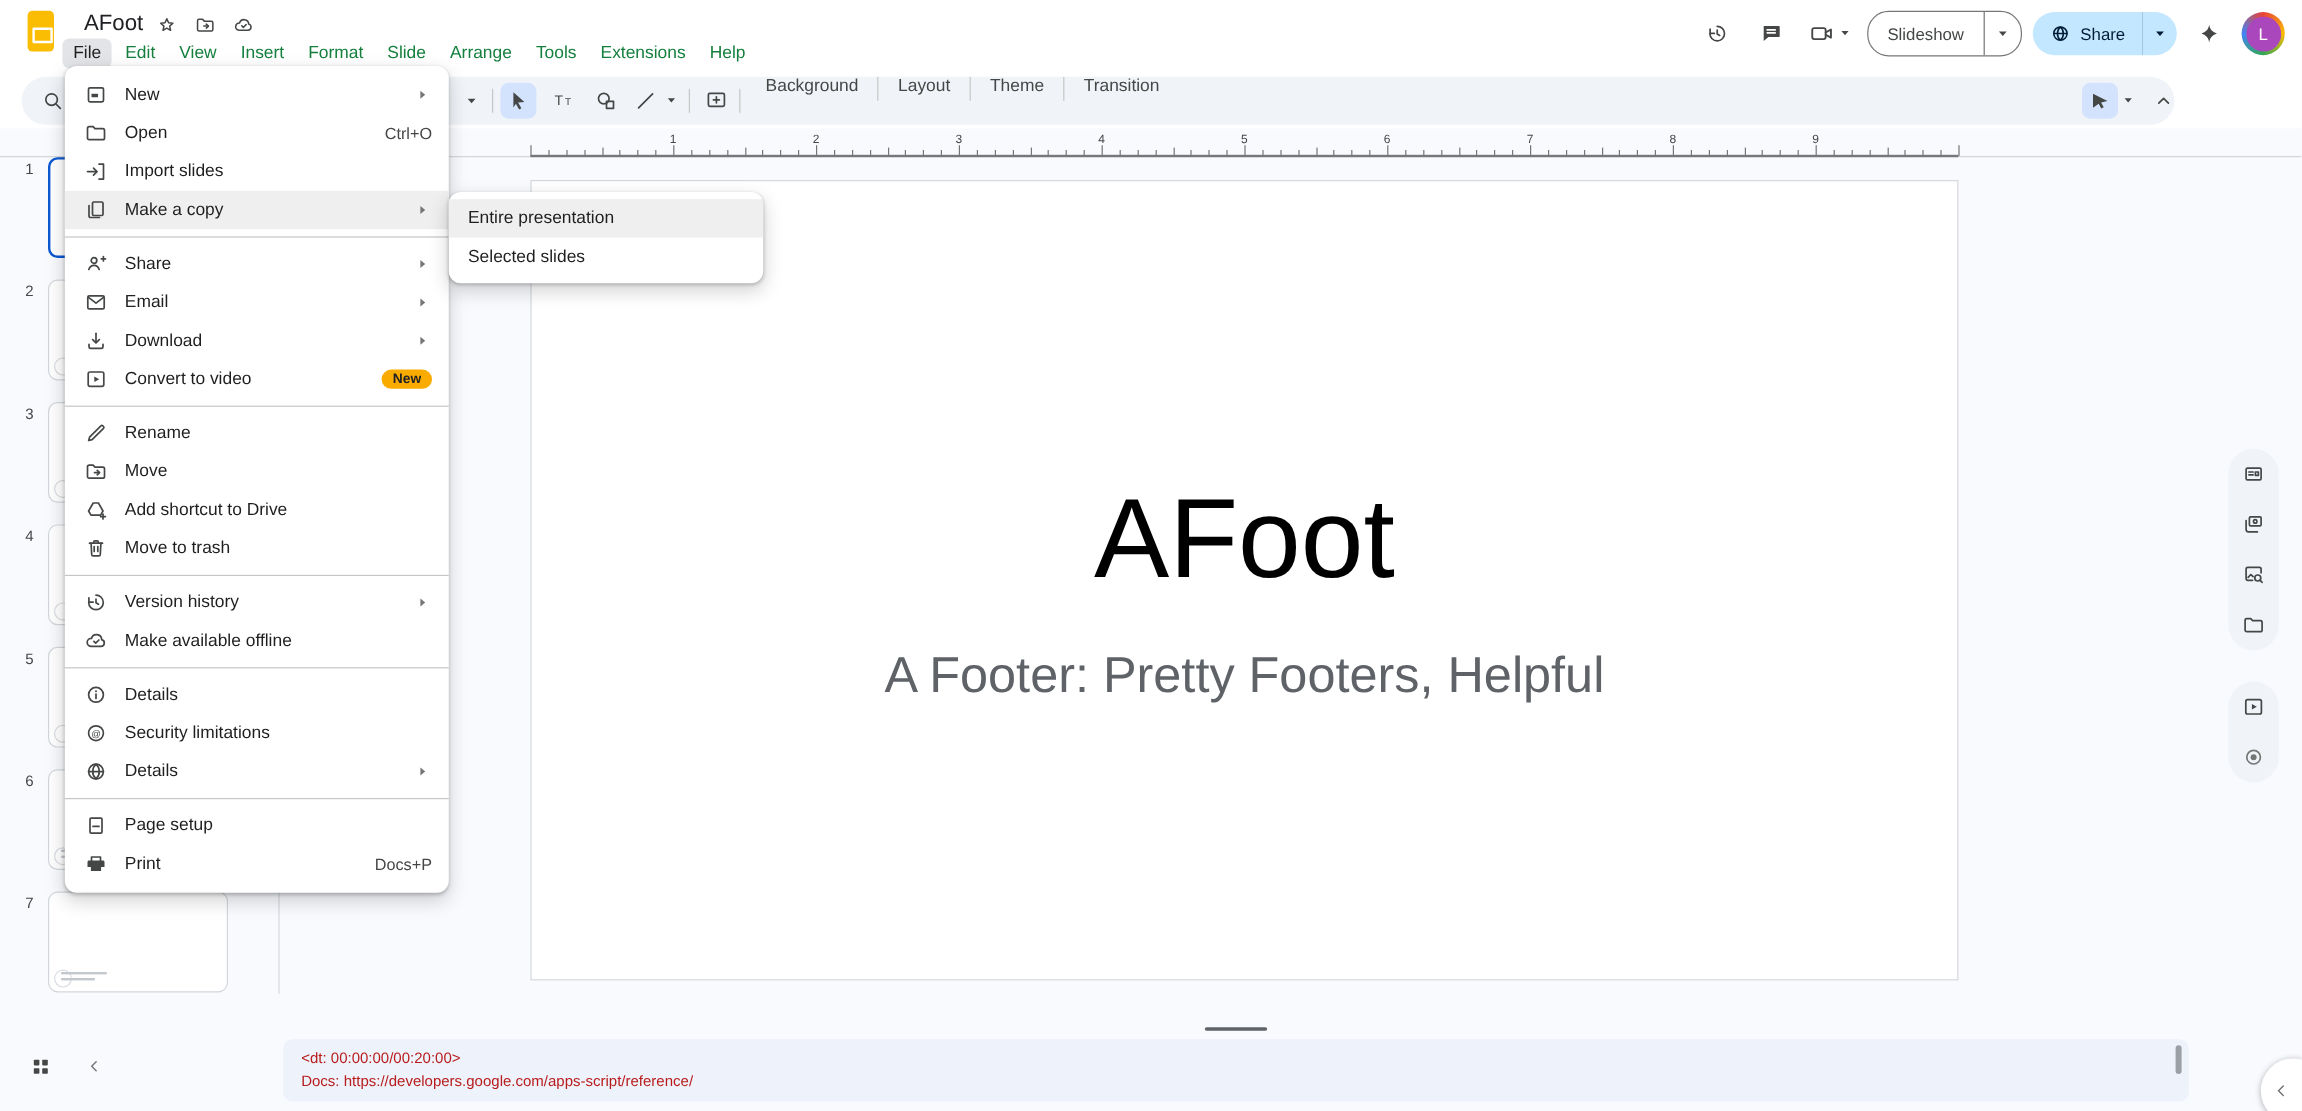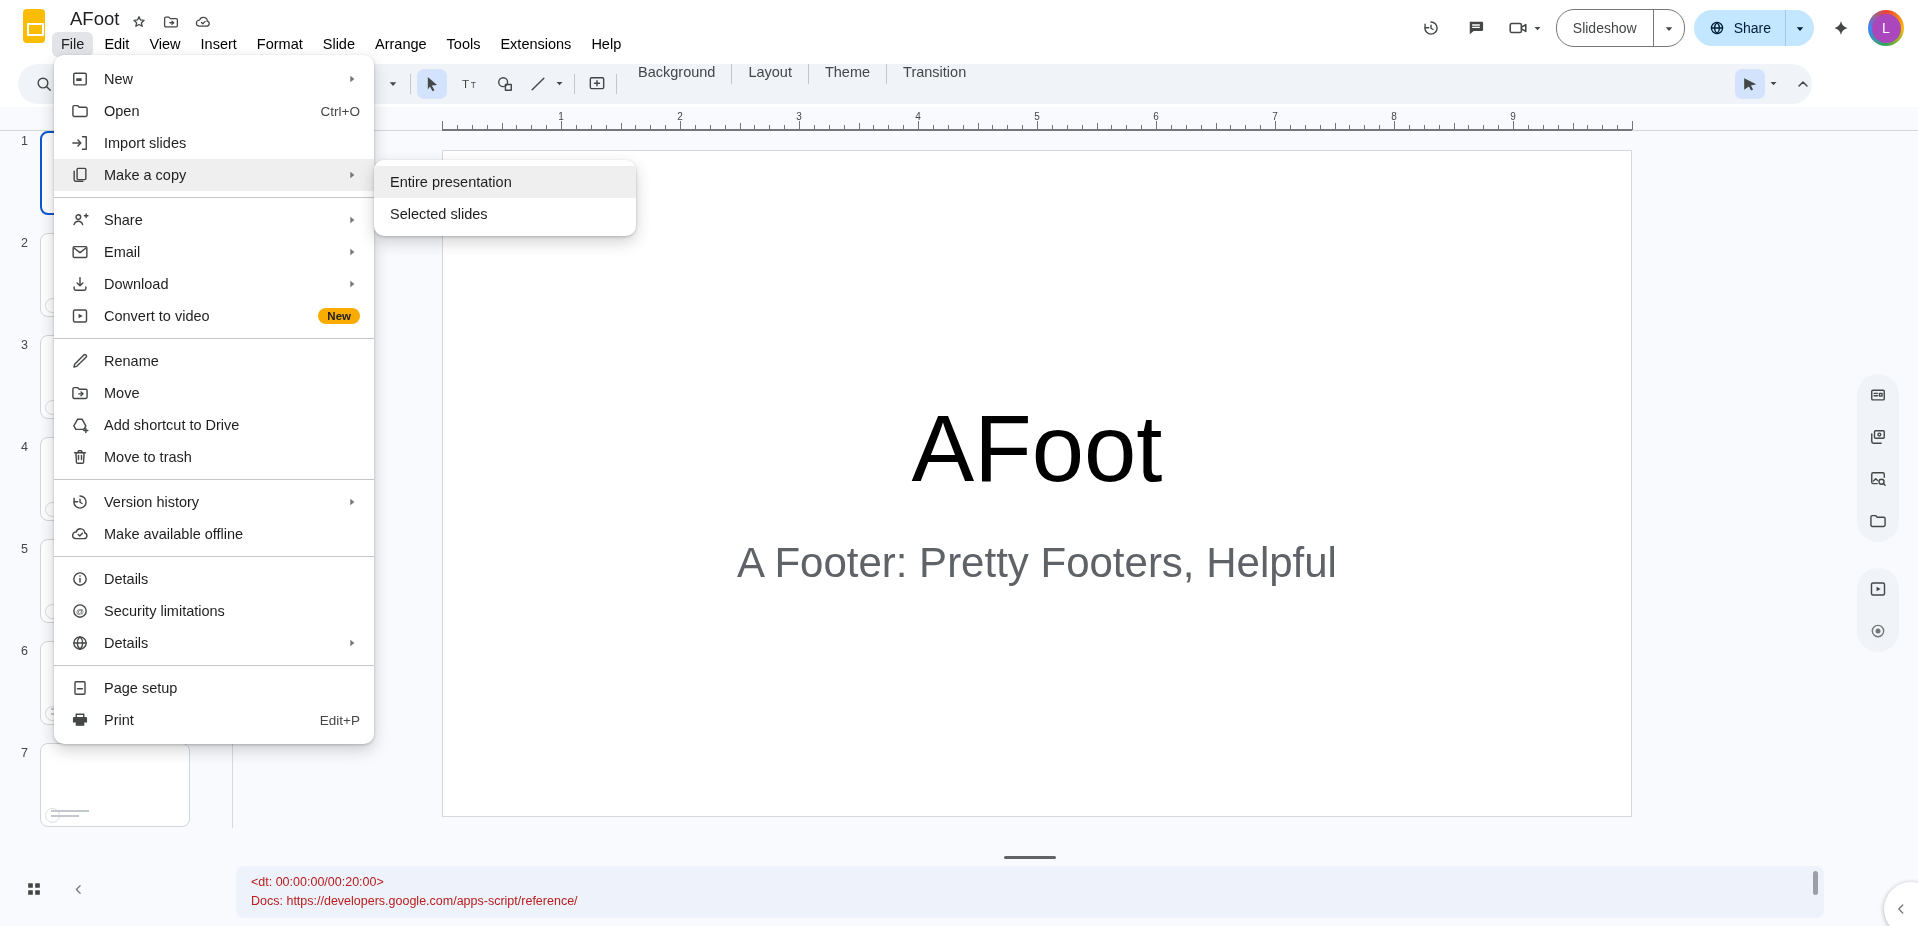--- a/index.html
+++ b/index.html
@@ -15,21 +15,21 @@
   .ic.gray .f{fill:#747775;stroke:none}
   .ic.dkblue *{stroke:#001d35}
   .ic.dkblue .f{fill:#001d35;stroke:none}
   
   #titlebar{position:absolute;left:0;top:0;width:1918px;height:107px;background:#fff}
   #logo{position:absolute;left:23px;top:9px;width:22px;height:34px;background:#fbbc04;border-radius:4px}
   #logo .slide-rect{position:absolute;left:4px;top:14px;width:13px;height:9px;border:2.5px solid #fff;border-radius:1px}
   #doc-title{position:absolute;left:70px;top:8px;font-size:18.5px;color:#202124}
   .tb-mini{position:absolute;top:12px}
   #menubar{position:absolute;left:52px;top:32px;display:flex;gap:2px;align-items:center}
-  .mb-item{font-size:14.5px;color:#000000;padding:3px 9px;border-radius:6px;line-height:19px}
+  .mb-item{font-size:14.5px;color:#15803d;padding:3px 9px;border-radius:6px;line-height:19px}
   .mb-item.active{background:#e2e4e7;color:#1f1f1f}
   
   #topright{position:absolute;right:14px;top:7px;height:42px;display:flex;align-items:center;gap:9px}
   .icbtn{width:36px;height:36px;display:flex;align-items:center;justify-content:center;border-radius:50%}
   .camgrp{display:flex;align-items:center;gap:3px;padding:0 4px}
   .splitbtn{height:36px;display:flex;align-items:center;border:1px solid #747775;border-radius:18px;background:#fff}
   .splitbtn .seg1{padding:0 16px;font-size:14px;color:#444746;height:100%;display:flex;align-items:center}
   .splitbtn .seg2{width:30px;height:100%;display:flex;align-items:center;justify-content:center;border-left:1px solid #747775}
   .sharebtn{height:36px;display:flex;align-items:center;border-radius:18px;background:#c2e7ff;color:#001d35}
   .sharebtn .seg1{padding:0 14px;display:flex;align-items:center;gap:8px;font-size:14px;font-weight:500;height:100%}
@@ -556,21 +556,21 @@
         </svg>
         <span class="m-label">Page setup</span>
       </div>
       <div class="m-row">
         <svg class="ic " viewBox="0 0 24 24" width="20" height="20">
           <path d="M7.5 8.5V5h9v3.5"></path>
           <path class="f" d="M5 8.5h14c.8 0 1.5.7 1.5 1.5v5h-3.4v4H6.9v-4H3.5v-5c0-.8.7-1.5 1.5-1.5z"></path>
           <rect x="9" y="15.2" width="6" height="2.2" fill="#fff" stroke="none"></rect>
         </svg>
         <span class="m-label">Print</span>
-        <span class="m-short">Edit+P</span>
+        <span class="m-short">Docs+P</span>
       </div>
     </div>
 
   <div id="copy-submenu">
       <div class="m-row hl">
         <span class="m-label">Entire presentation</span>
       </div>
       <div class="m-row">
         <span class="m-label">Selected slides</span>
       </div>

